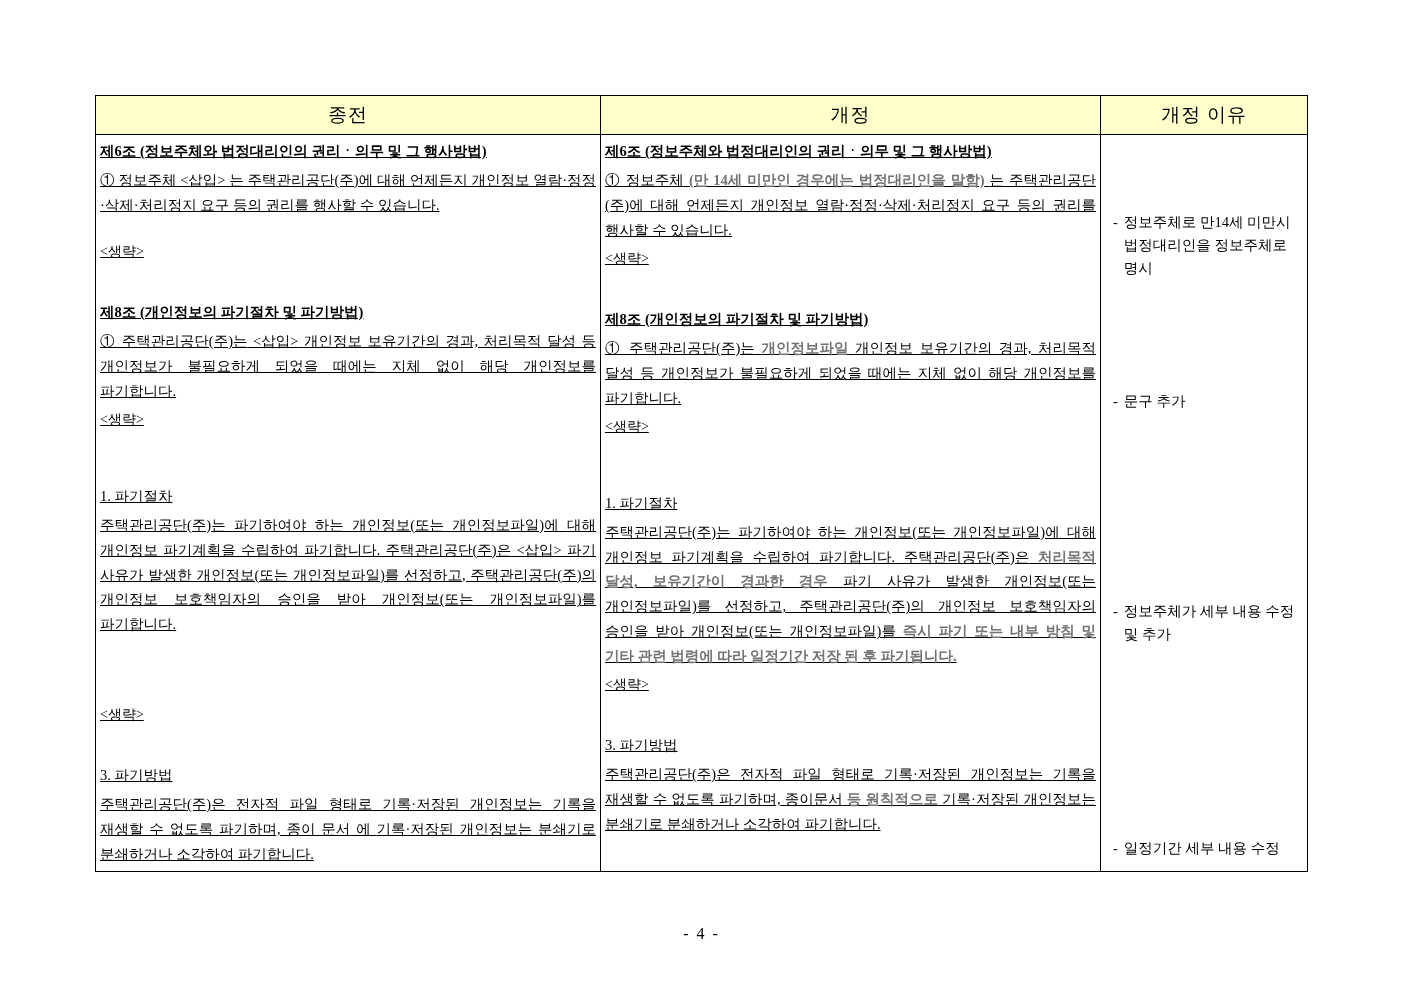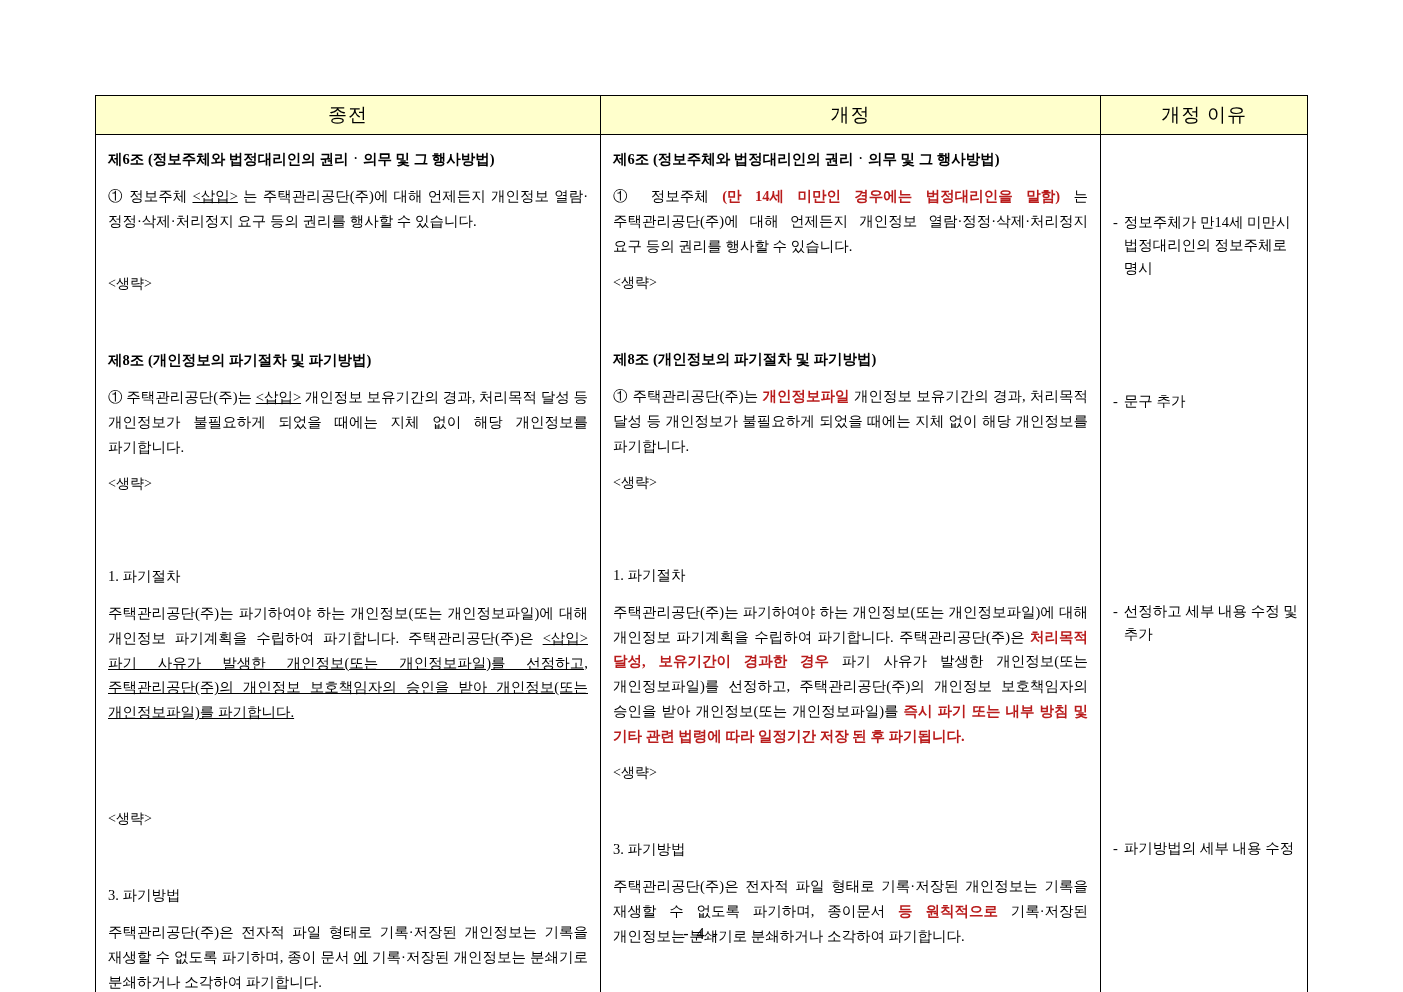--- a/index.html
+++ b/index.html
@@ -45,35 +45,36 @@
   .col-before { width: 505px; }
   .col-after  { width: 500px; }
   .col-reason { width: 207px; }
 
   .cell-body {
     padding: 10px 10px 12px 10px;
     font-size: 14.5px;
     line-height: 1.72;
   }
   .cell-body p {
-    margin: 12px;
+    margin: 4px;
     text-align: justify;
     word-break: keep-all;
+    text-decoration: underline;
   }
   .gap-sm { height: 14px; }
   .gap-md { height: 28px; }
   .gap-lg { height: 44px; }
   .gap-xl { height: 58px; }
 
   .title-line {
     font-weight: bold;
     margin: 0;
   }
   .ins {
-    color: #b91c1c;
+    color: #737373;
     font-weight: bold;
   }
   .und {
     text-decoration: underline;
   }
   .omit {
     font-size: 14px;
   }
 
   .reason-body {
@@ -212,33 +213,33 @@
           <p>
             <span>주택관리공단(주)은 전자적 파일 형태로 기록·저장된 개인정보는 기록을 재생할 수 없도록 파기하며, 종이문서</span>
             <span class="ins">등 원칙적으로</span>
             <span>기록·저장된 개인정보는 분쇄기로 분쇄하거나 소각하여 파기합니다.</span>
           </p>
         </td>
 
         <td class="reason-body">
           <div class="reason-item r1">
             <span class="reason-dash">-</span>
-            <span class="reason-text">정보주체가 만14세 미만시 법정대리인의 정보주체로 명시</span>
+            <span class="reason-text">정보주체로 만14세 미만시 법정대리인을 정보주체로 명시</span>
           </div>
           <div class="reason-item r2">
             <span class="reason-dash">-</span>
             <span class="reason-text">문구 추가</span>
           </div>
           <div class="reason-item r3">
             <span class="reason-dash">-</span>
-            <span class="reason-text">선정하고 세부 내용 수정 및 추가</span>
+            <span class="reason-text">정보주체가 세부 내용 수정 및 추가</span>
           </div>
           <div class="reason-item r4">
             <span class="reason-dash">-</span>
-            <span class="reason-text">파기방법의 세부 내용 수정</span>
+            <span class="reason-text">일정기간 세부 내용 수정</span>
           </div>
         </td>
 
       </tr>
     </tbody>
   </table>
 
   <div class="page-number">- 4 -</div>
 
 </div>

